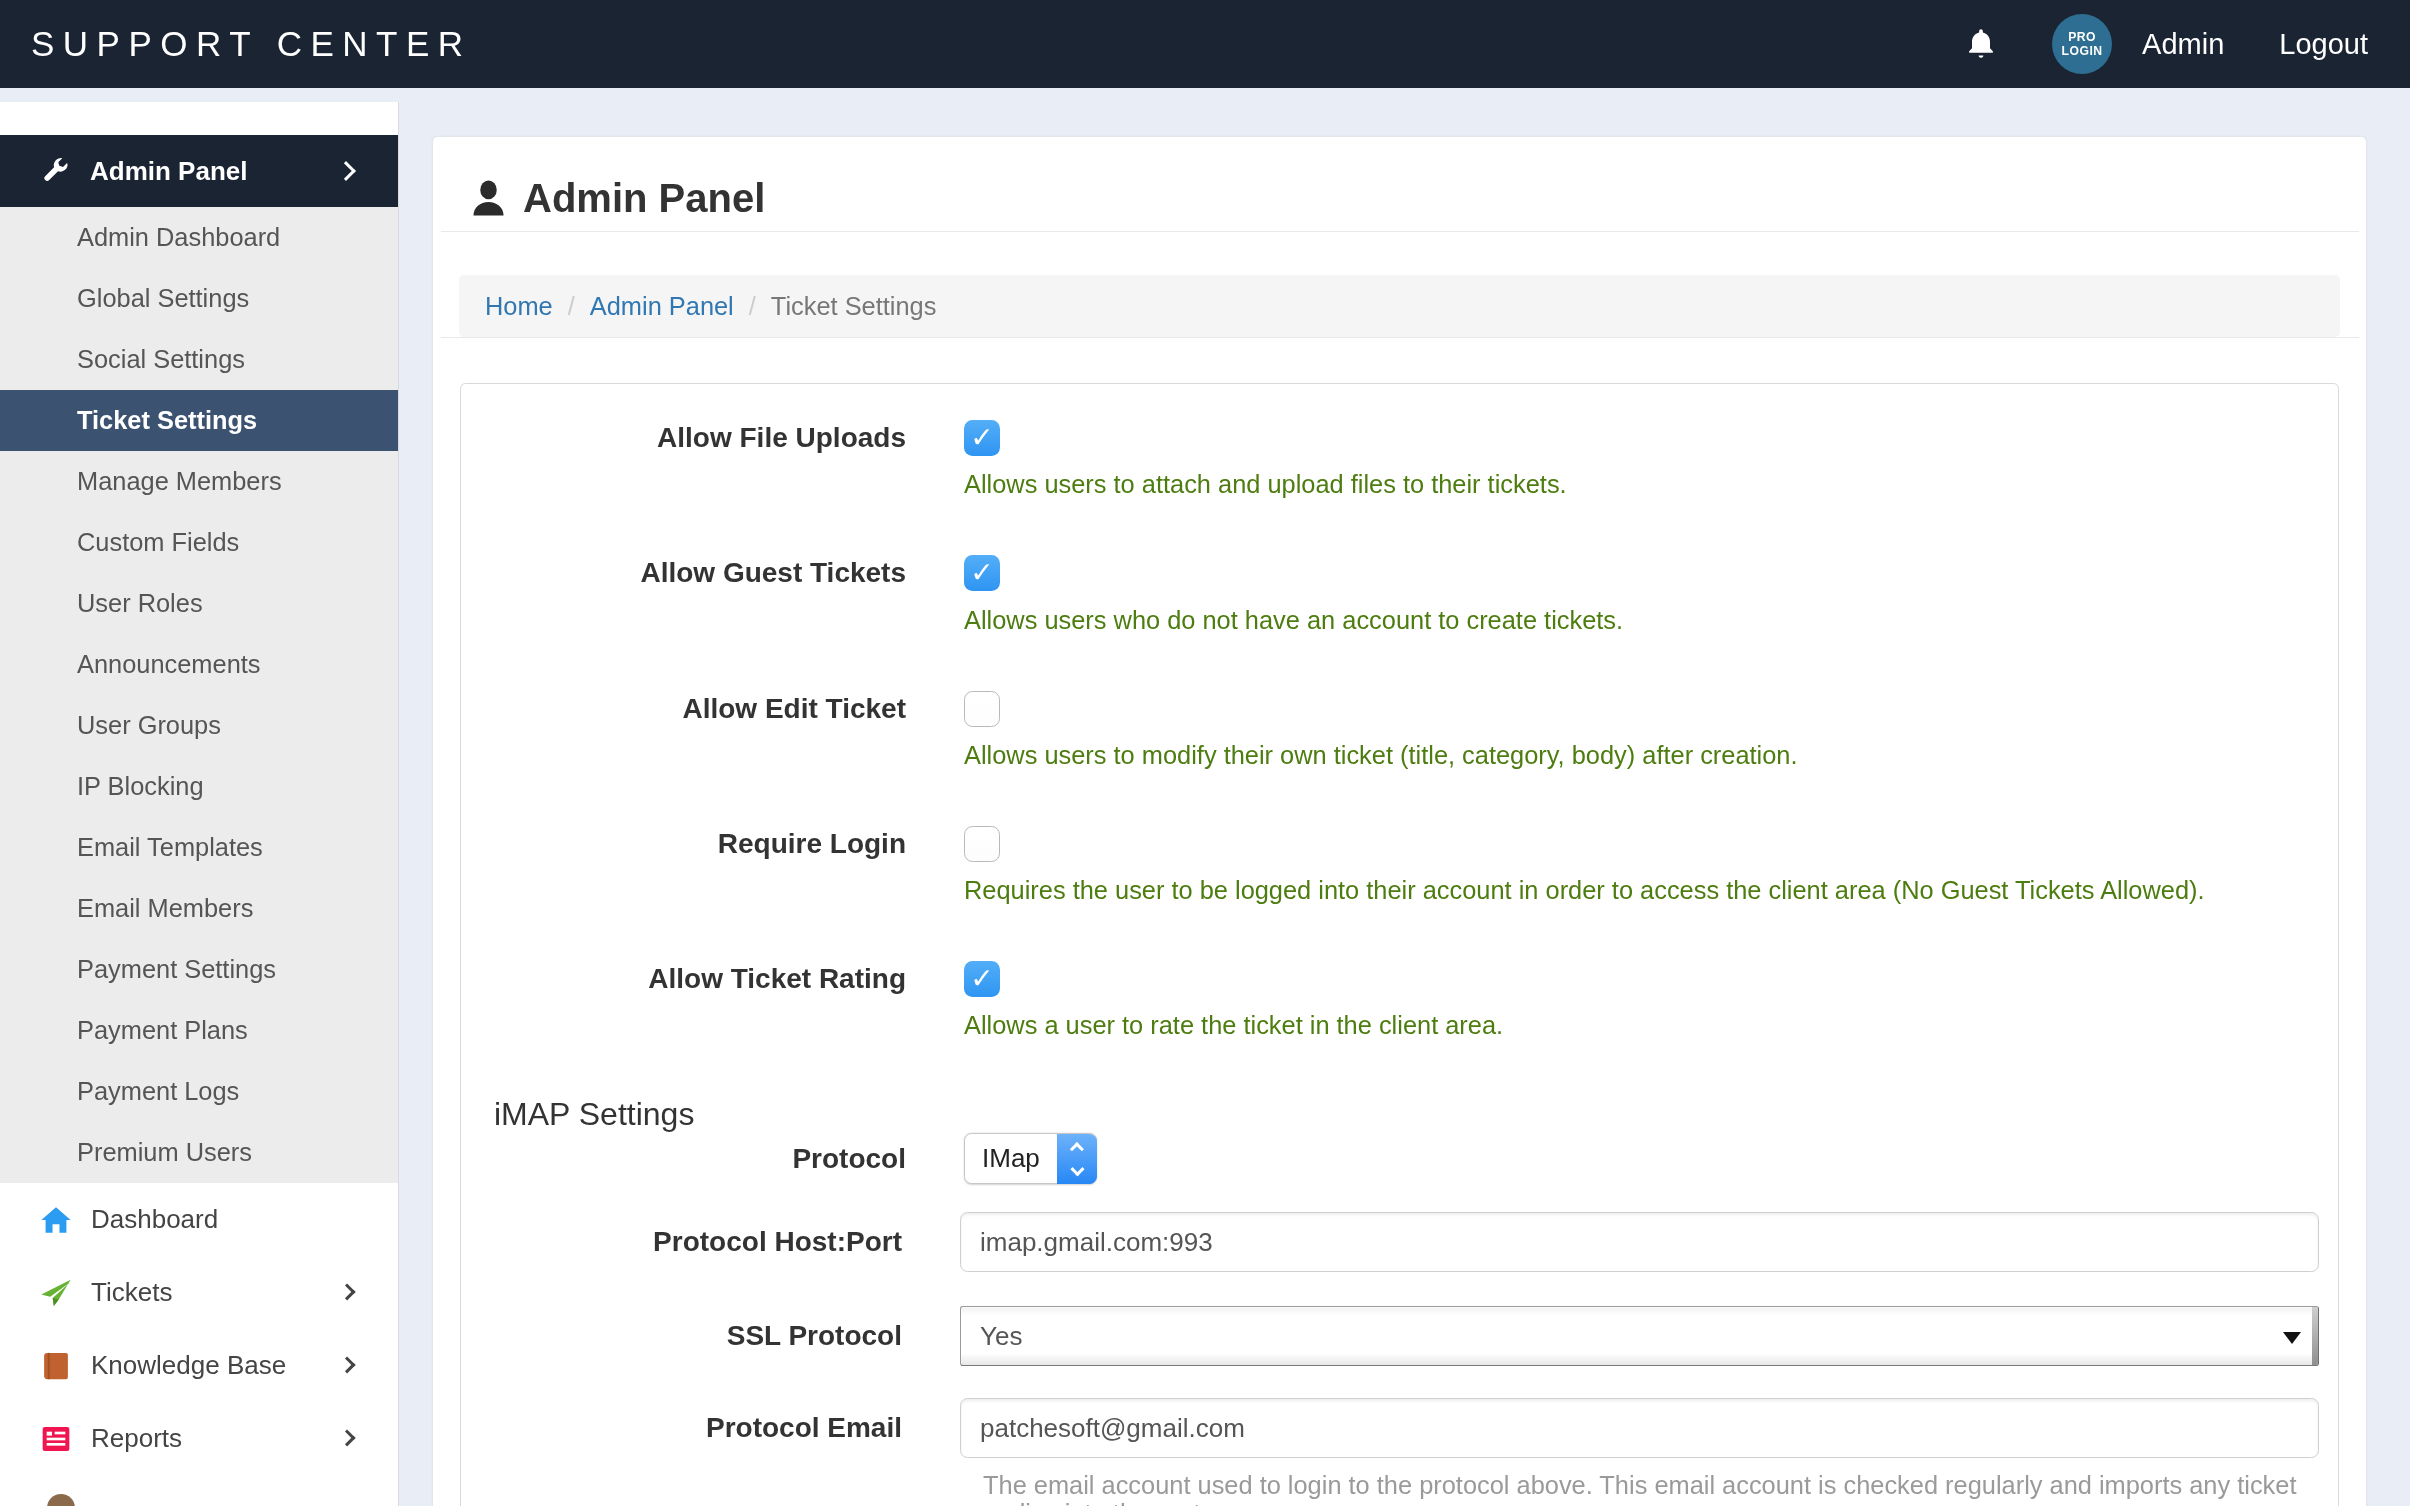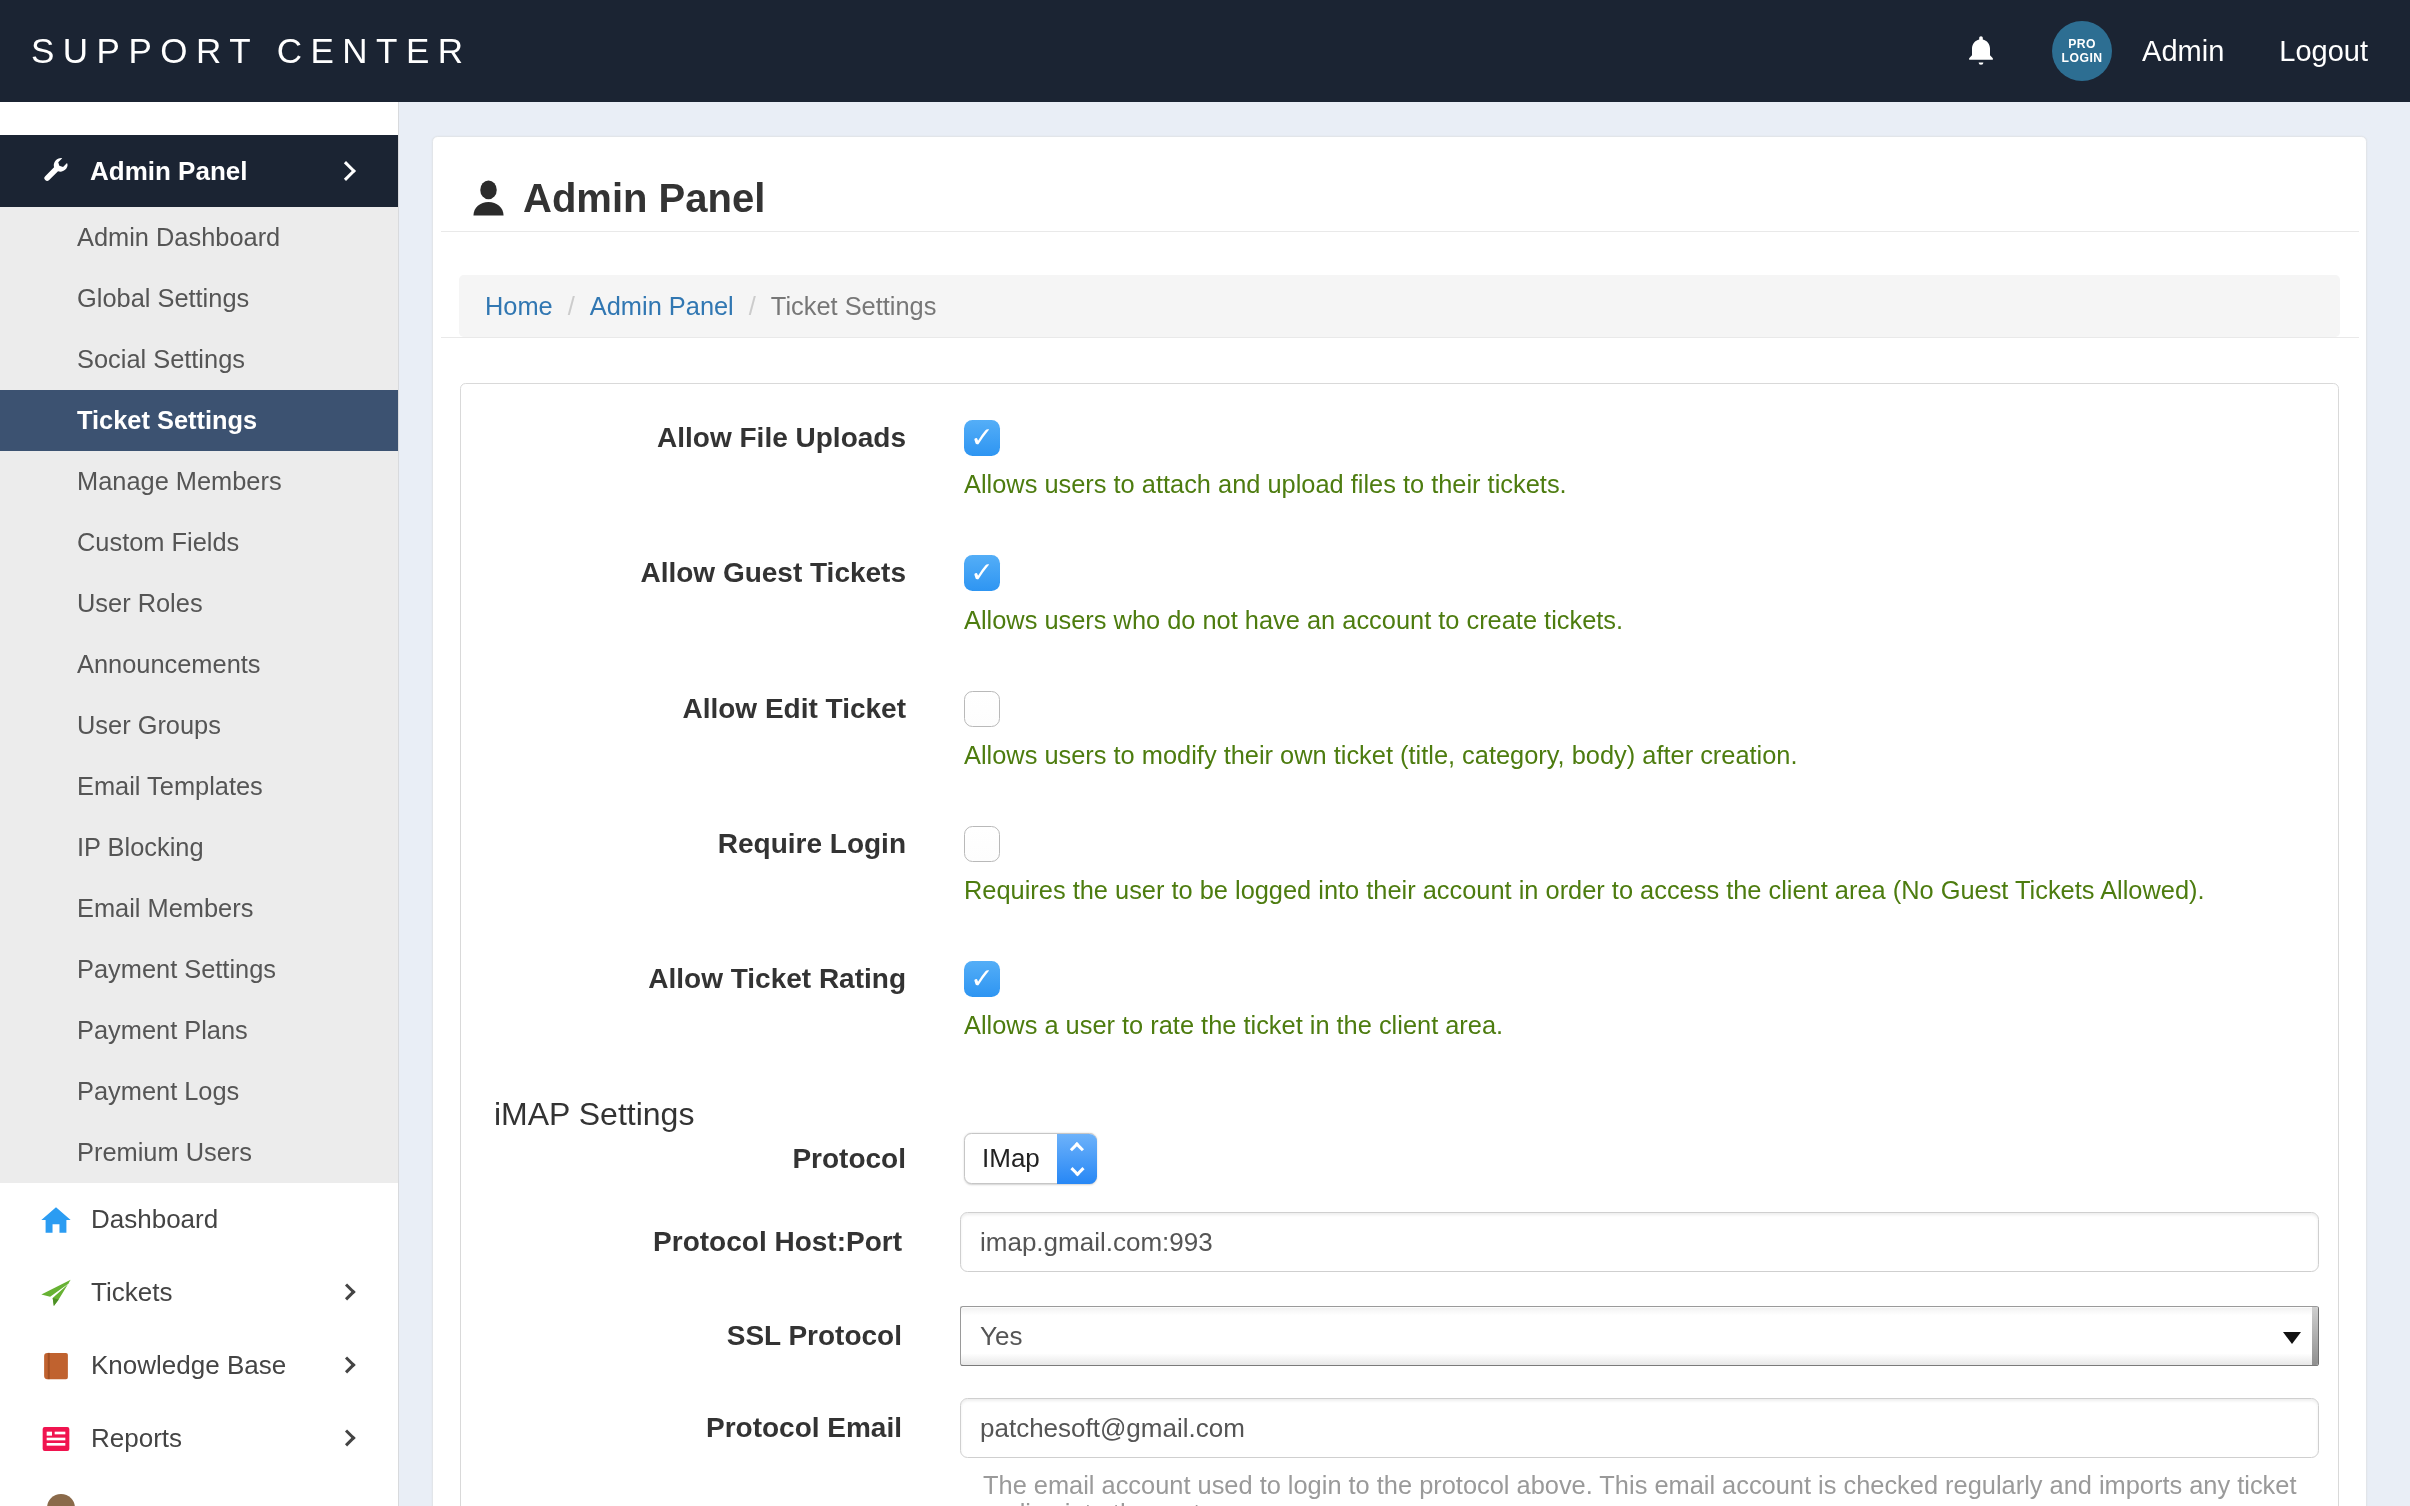--- a/index.html
+++ b/index.html
@@ -1,20 +1,20 @@
 <!DOCTYPE html>
 <html style="font-size:15px"><head>
 <meta charset="utf-8">
 <style>
   * { margin:0; padding:0; box-sizing:border-box; }
   html,body { width:2411px; height:1507px; overflow:hidden; }
   body { font-family:"Liberation Sans","DejaVu Sans",sans-serif; background:#e9eef6; position:relative; }
 
   
-  .topbar { position:absolute; left:0; top:0; width:2411px; height:102px; background:#1b2433; display:flex; align-items:center; z-index:30; }
+  .topbar { position:absolute; left:0; top:0; width:2411px; height:88px; background:#1b2433; display:flex; align-items:center; z-index:30; }
   .brand { color:#ffffff; font-size:35px; font-weight:400; letter-spacing:8.5px; margin-left:31px; }
   .topbar-right { margin-left:auto; display:flex; align-items:center; padding-right:43px; }
   .bell { width:36px; height:38px; margin-right:53px; cursor:pointer; }
   .avatar { width:60px; height:60px; border-radius:50%; background:#2d6e92; color:#fff; display:flex; flex-direction:column; align-items:center; justify-content:center; font-size:12.2px; font-weight:700; line-height:14px; letter-spacing:0.5px; margin-right:30px; cursor:pointer; }
   .top-link { color:#fff; font-size:29px; cursor:pointer; }
   .top-link + .top-link { margin-left:55px; }
 
   
   .sidebar { position:absolute; left:0; top:102px; width:399px; height:1405px; background:#ffffff; border-right:0.9px solid #d8dadd; z-index:20; }
   .side-header { margin-top:33px; height:72px; background:#1b2433; display:flex; align-items:center; cursor:pointer; }
@@ -108,22 +108,22 @@
   <div class="submenu">
     <div class="submenu-item">Admin Dashboard</div>
     <div class="submenu-item">Global Settings</div>
     <div class="submenu-item">Social Settings</div>
     <div class="submenu-item active">Ticket Settings</div>
     <div class="submenu-item">Manage Members</div>
     <div class="submenu-item">Custom Fields</div>
     <div class="submenu-item">User Roles</div>
     <div class="submenu-item">Announcements</div>
     <div class="submenu-item">User Groups</div>
+    <div class="submenu-item">IP Blocking</div>
     <div class="submenu-item">Email Templates</div>
-    <div class="submenu-item">IP Blocking</div>
     <div class="submenu-item">Email Members</div>
     <div class="submenu-item">Payment Settings</div>
     <div class="submenu-item">Payment Plans</div>
     <div class="submenu-item">Payment Logs</div>
     <div class="submenu-item">Premium Users</div>
   </div>
 
   <div class="main-item">
     <span class="mi-icon">
       <svg viewBox="0 0 24 24" width="32" height="32" fill="#2b9cf2">

